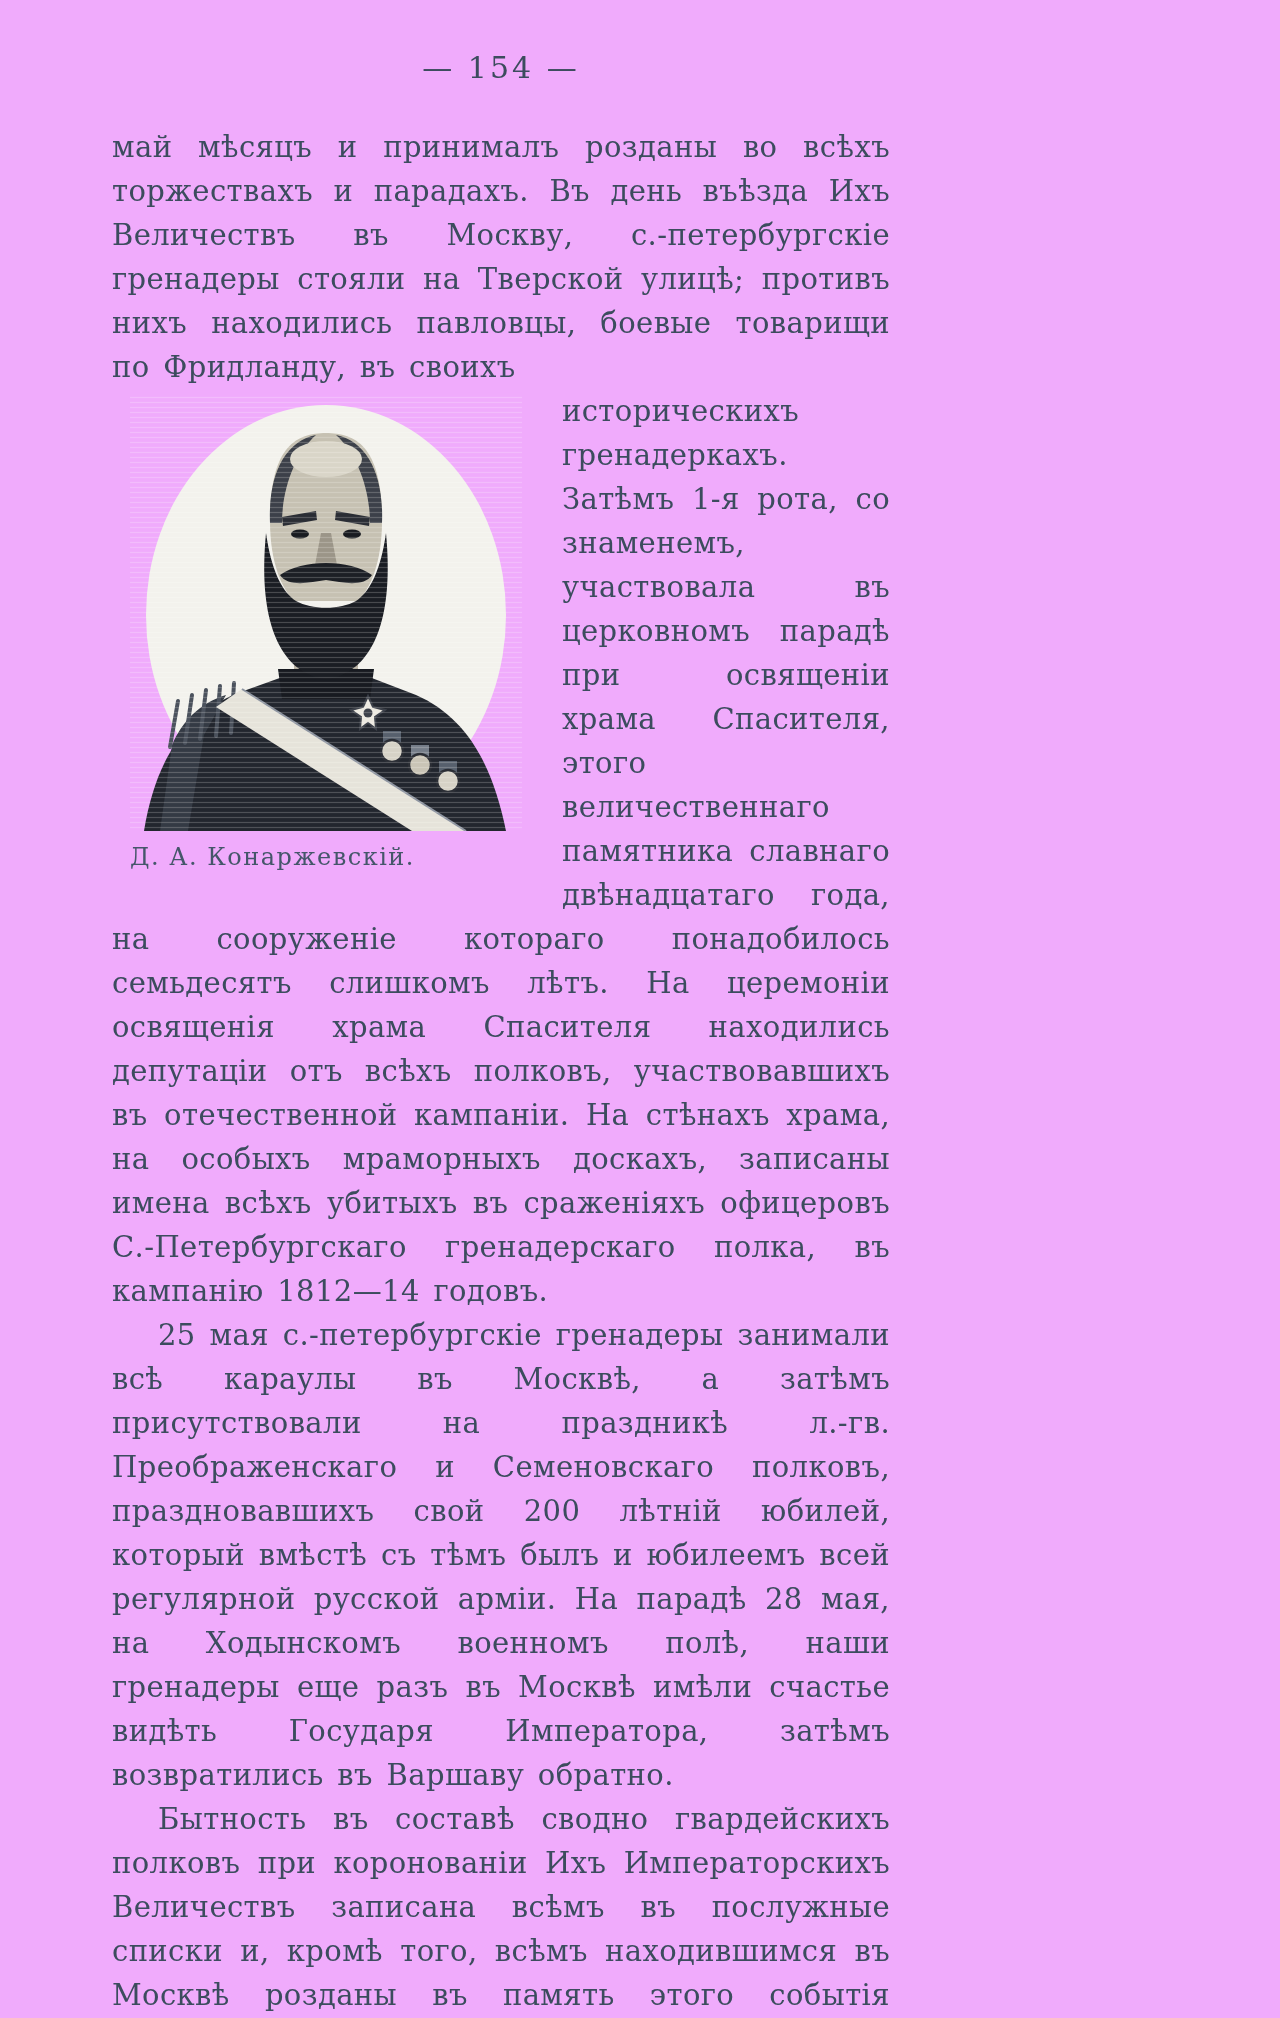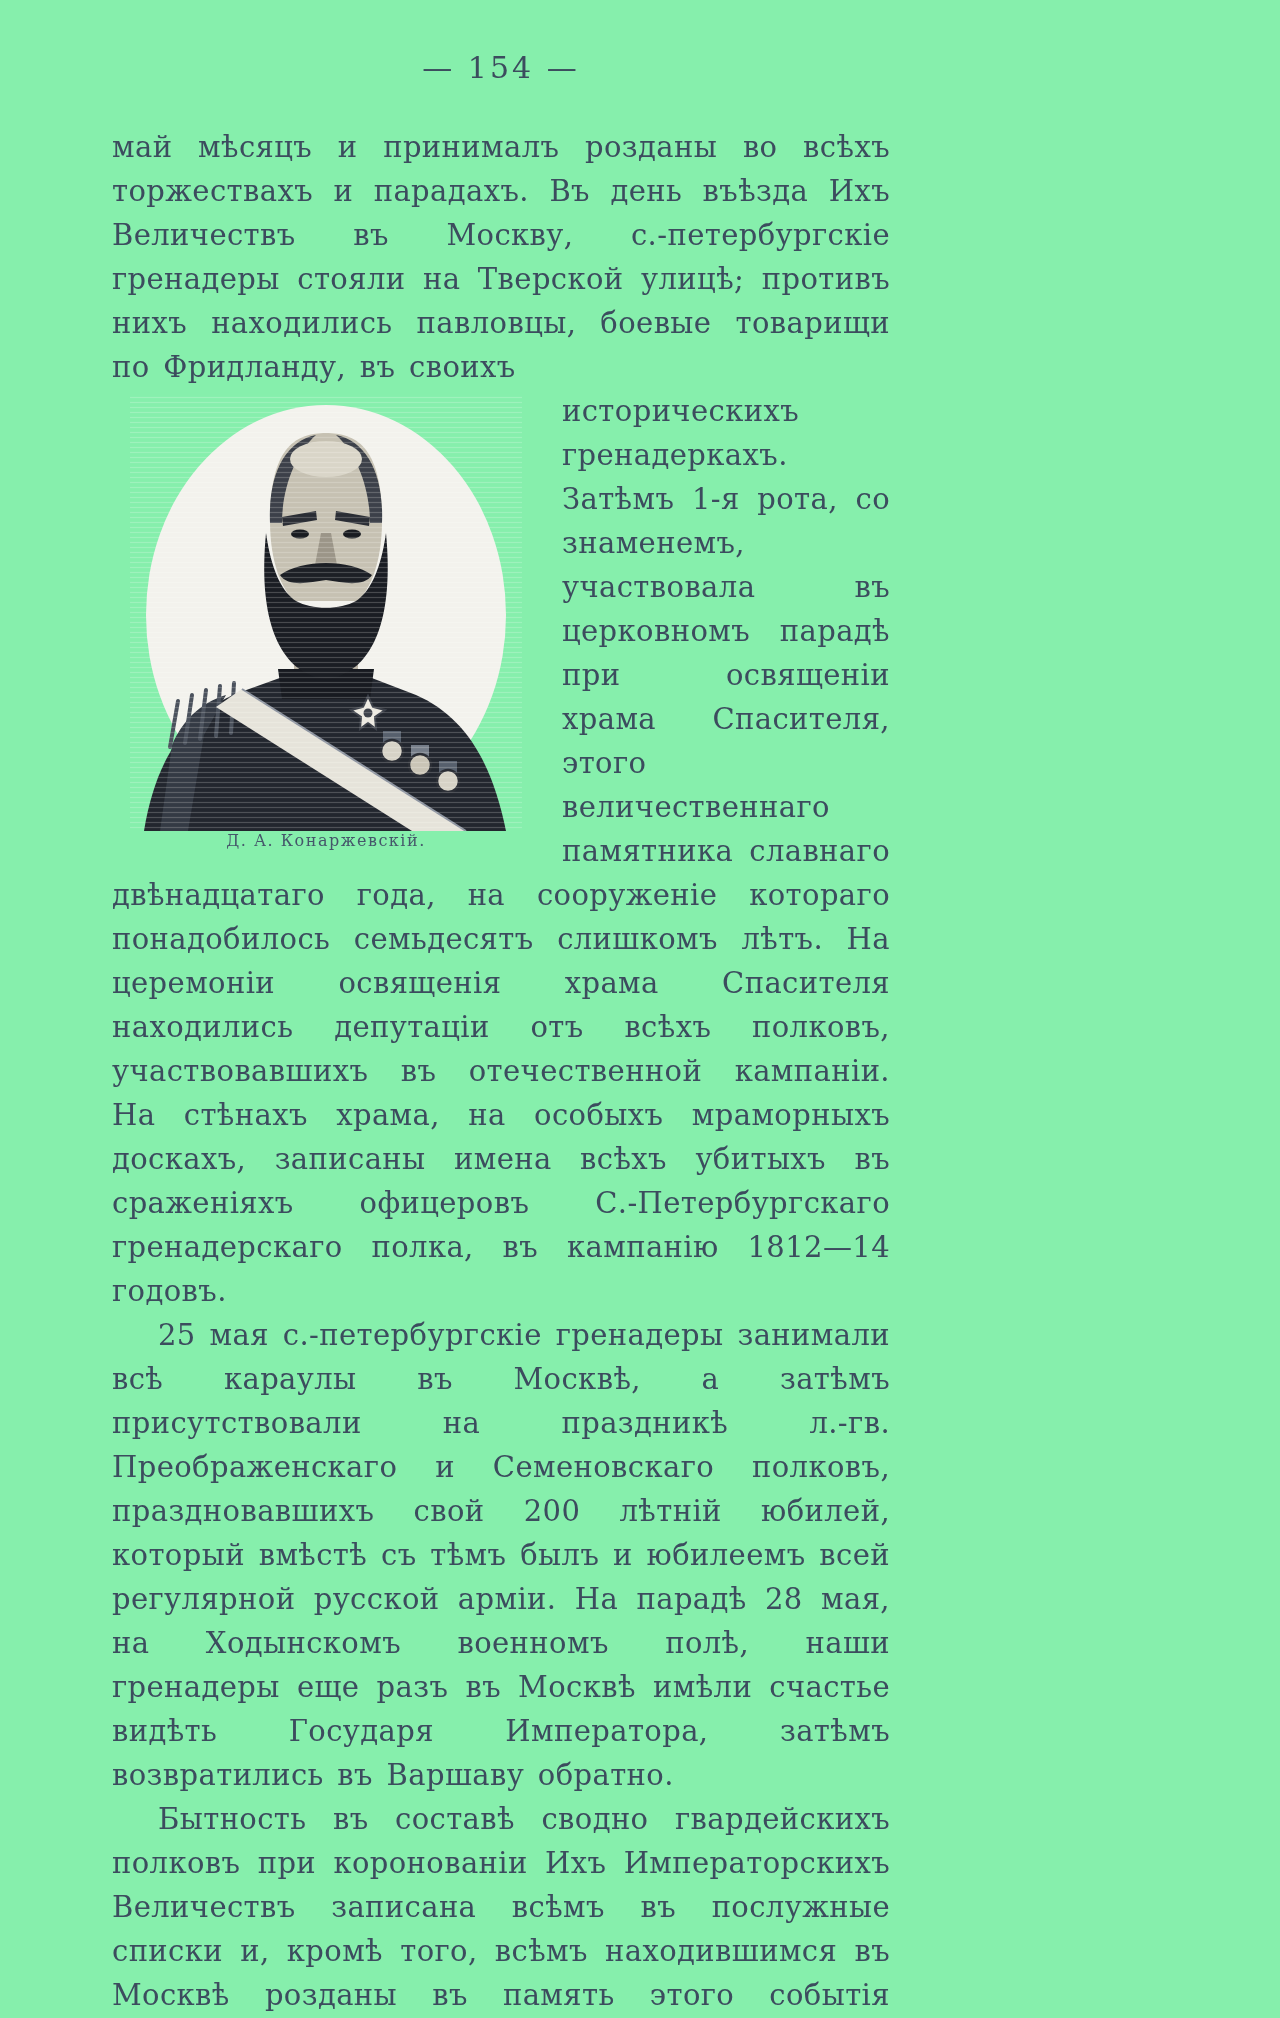--- a/index.html
+++ b/index.html
@@ -5,21 +5,21 @@
   * { margin: 0; padding: 0; box-sizing: border-box; }
 
   html, body {
     background: #ffffff;
   }
 
   .page {
     position: relative;
     width: 1280px;
     height: 2018px;
-    background: #86efac;
+    background: #f0abfc;
     font-family: "DejaVu Serif", "Liberation Serif", serif;
     color: #3c4c5e;
     overflow: hidden;
   }
 
   .content {
     position: absolute;
     left: 112px;
     top: 50px;
     width: 778px;
@@ -57,23 +57,23 @@
   }
 
   .portrait svg {
     display: block;
     width: 392px;
     height: 436px;
   }
 
   .caption {
     width: 392px;
-    margin-top: 0;
-    text-align: center;
-    font-size: 16px;
+    margin-top: 12px;
+    text-align: left;
+    font-size: 24px;
     letter-spacing: 1.5px;
     color: #45566a;
   }
 </style>
 </head>
 <body>
 
 <div class="page">
   <div class="content">
 

